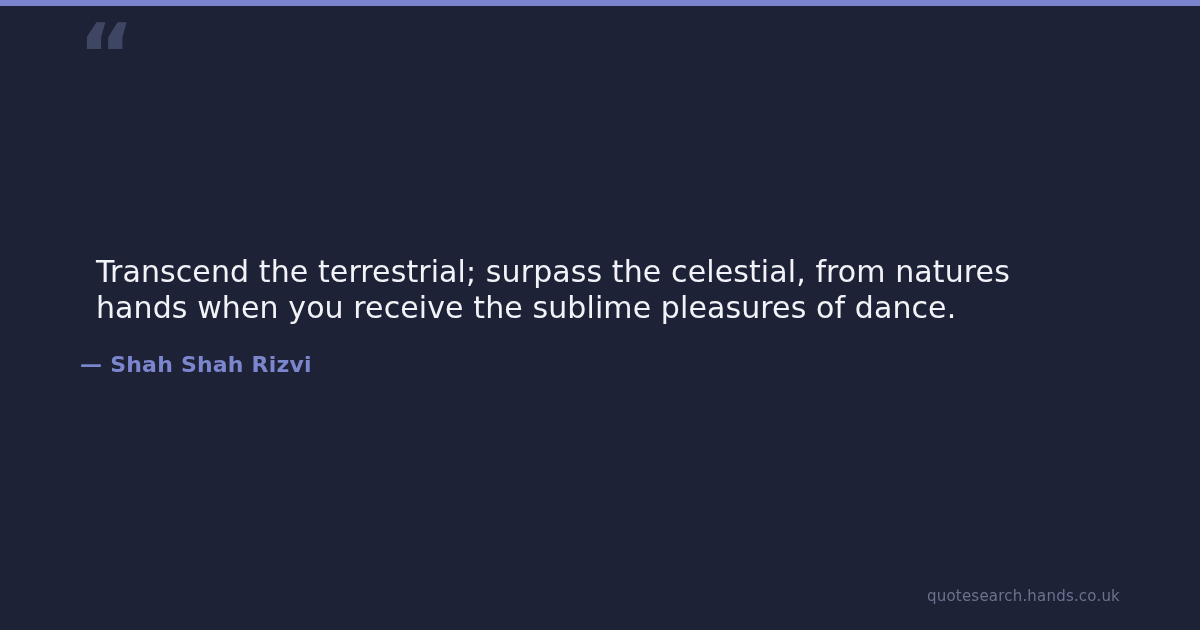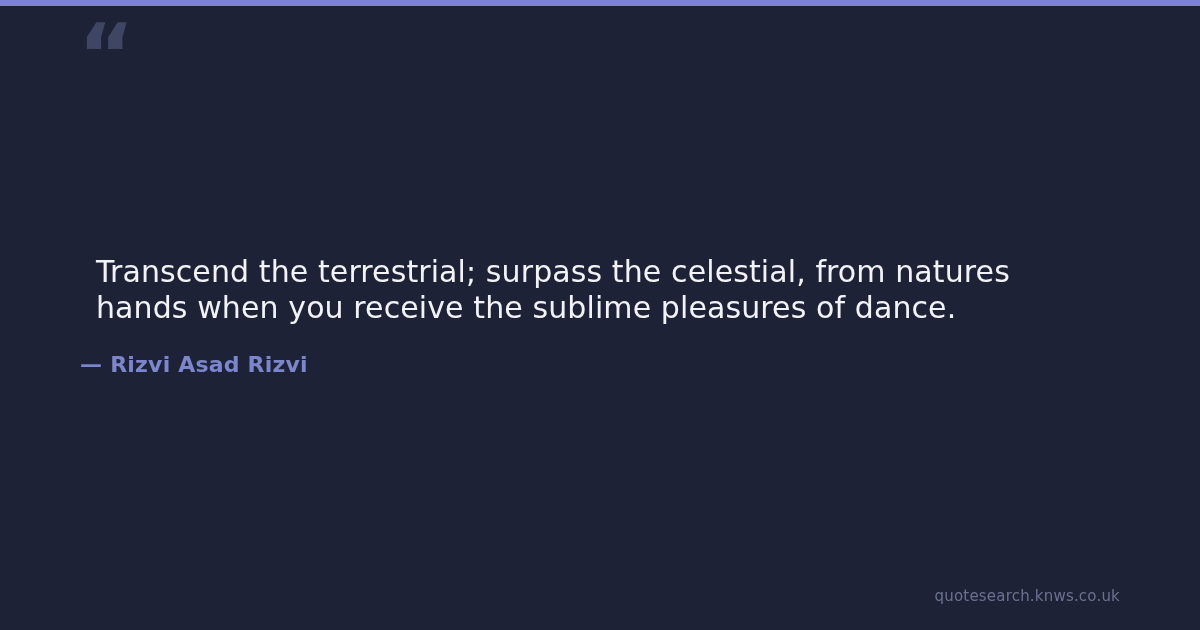--- a/index.html
+++ b/index.html
@@ -93,19 +93,19 @@
 <div class="quote-card">
 
   <div class="accent-bar"></div>
 
   <div class="quote-mark">“</div>
 
   <div class="content">
     <p class="quote-text">Transcend the terrestrial; surpass the celestial, from natures hands when you receive the sublime pleasures of dance.</p>
 
     <p class="attribution">
-      <span class="dash">—</span><span>Rizvi Asad Rizvi</span>
+      <span class="dash">—</span><span>Shah Shah Rizvi</span>
     </p>
   </div>
 
-  <div class="footer-watermark">quotesearch.knws.co.uk</div>
+  <div class="footer-watermark">quotesearch.hands.co.uk</div>
 
 </div>
 
 </body></html>

